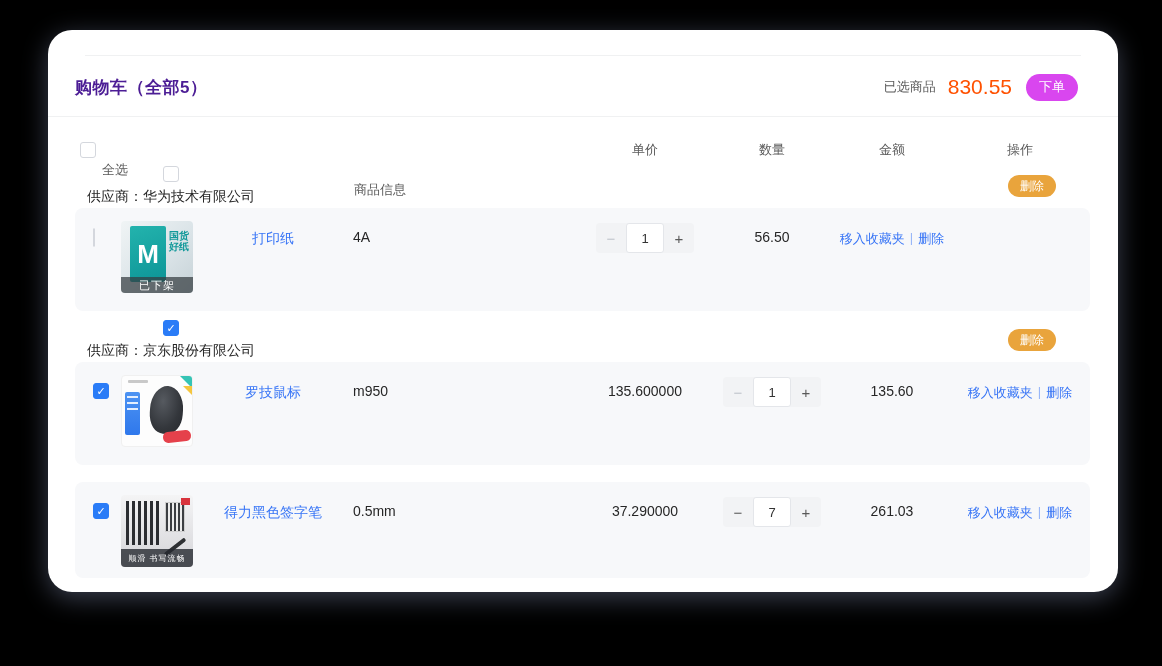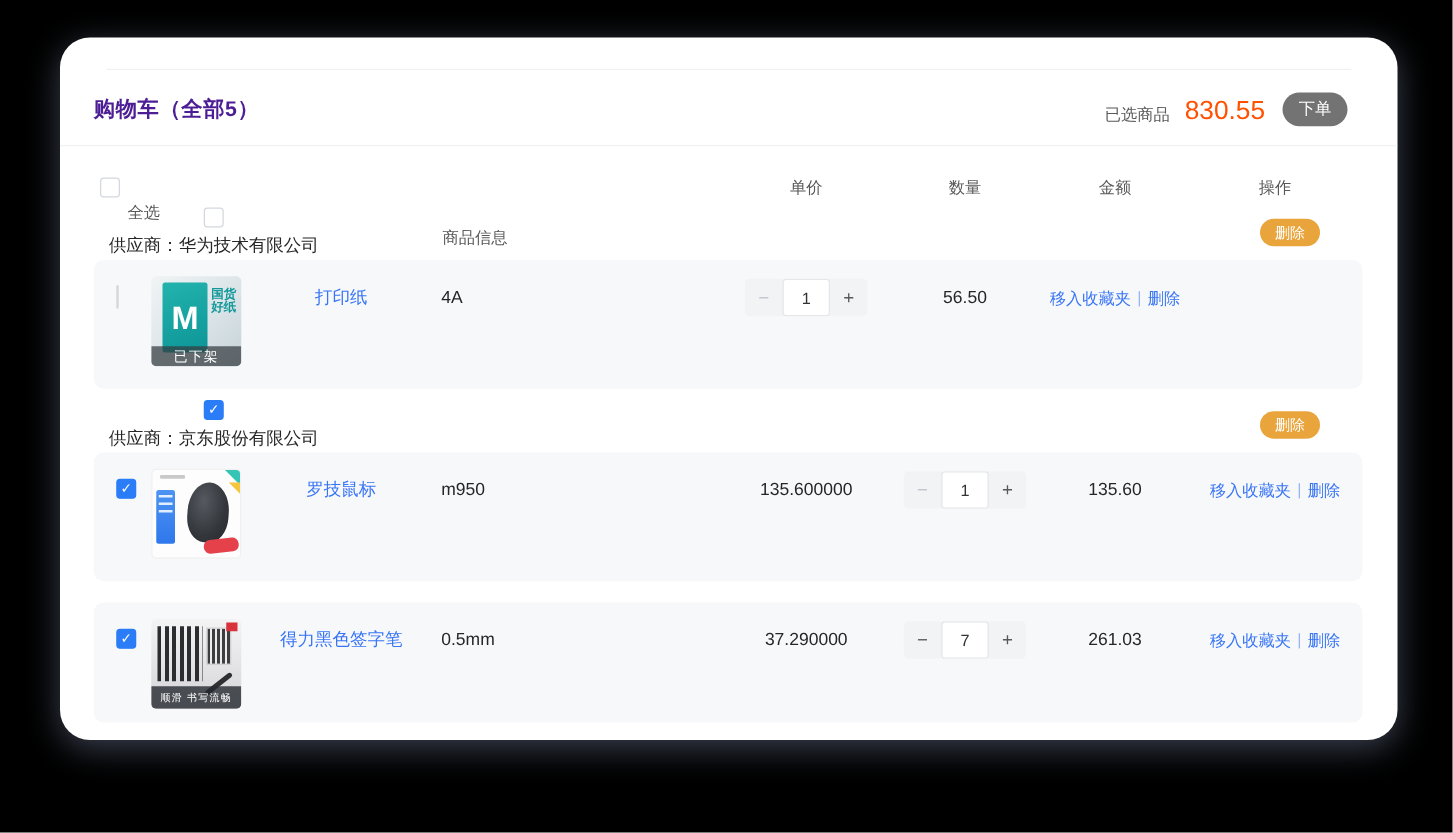--- a/index.html
+++ b/index.html
@@ -14,26 +14,26 @@
     background:#fff;border-radius:24px;
     box-shadow:0 6px 26px rgba(108,116,146,0.55);
     overflow:hidden;box-sizing:border-box;
   }
   .top-divider{height:1px;background:#f0f1f2;margin:25px 37px 0 37px;}
   .cart-header{
     display:flex;justify-content:space-between;align-items:center;
     height:28px;margin-top:17px;padding:0 40px 0 27px;
   }
   .cart-title{font-size:17px;font-weight:bold;color:#4c1d95;letter-spacing:0.5px;}
-  .summary{display:flex;align-items:flex-end;}
+  .summary{display:flex;align-items:center;}
   .summary-label{font-size:13px;color:#595959;}
   .summary-total{font-size:21px;color:#ff5100;margin:0 14px 0 12px;}
   .order-btn{
     min-width:50px;height:27px;border:none;border-radius:14px;
-    background:#737373;color:#fff;font-size:13px;cursor:pointer;
+    background:#d946ef;color:#fff;font-size:13px;cursor:pointer;
     padding:0 13px;font-family:inherit;
   }
   .header-divider{height:1px;background:#f0f1f2;margin:15px 0 0 0;}
 
   .grid{
     display:grid;grid-template-columns:46px 459px 130px 124px 116px 140px;
     margin:0 28px 0 27px;box-sizing:border-box;
   }
   .table-header{height:43px;align-items:center;margin-top:4px;}
   .th{font-size:13px;color:#595959;}

